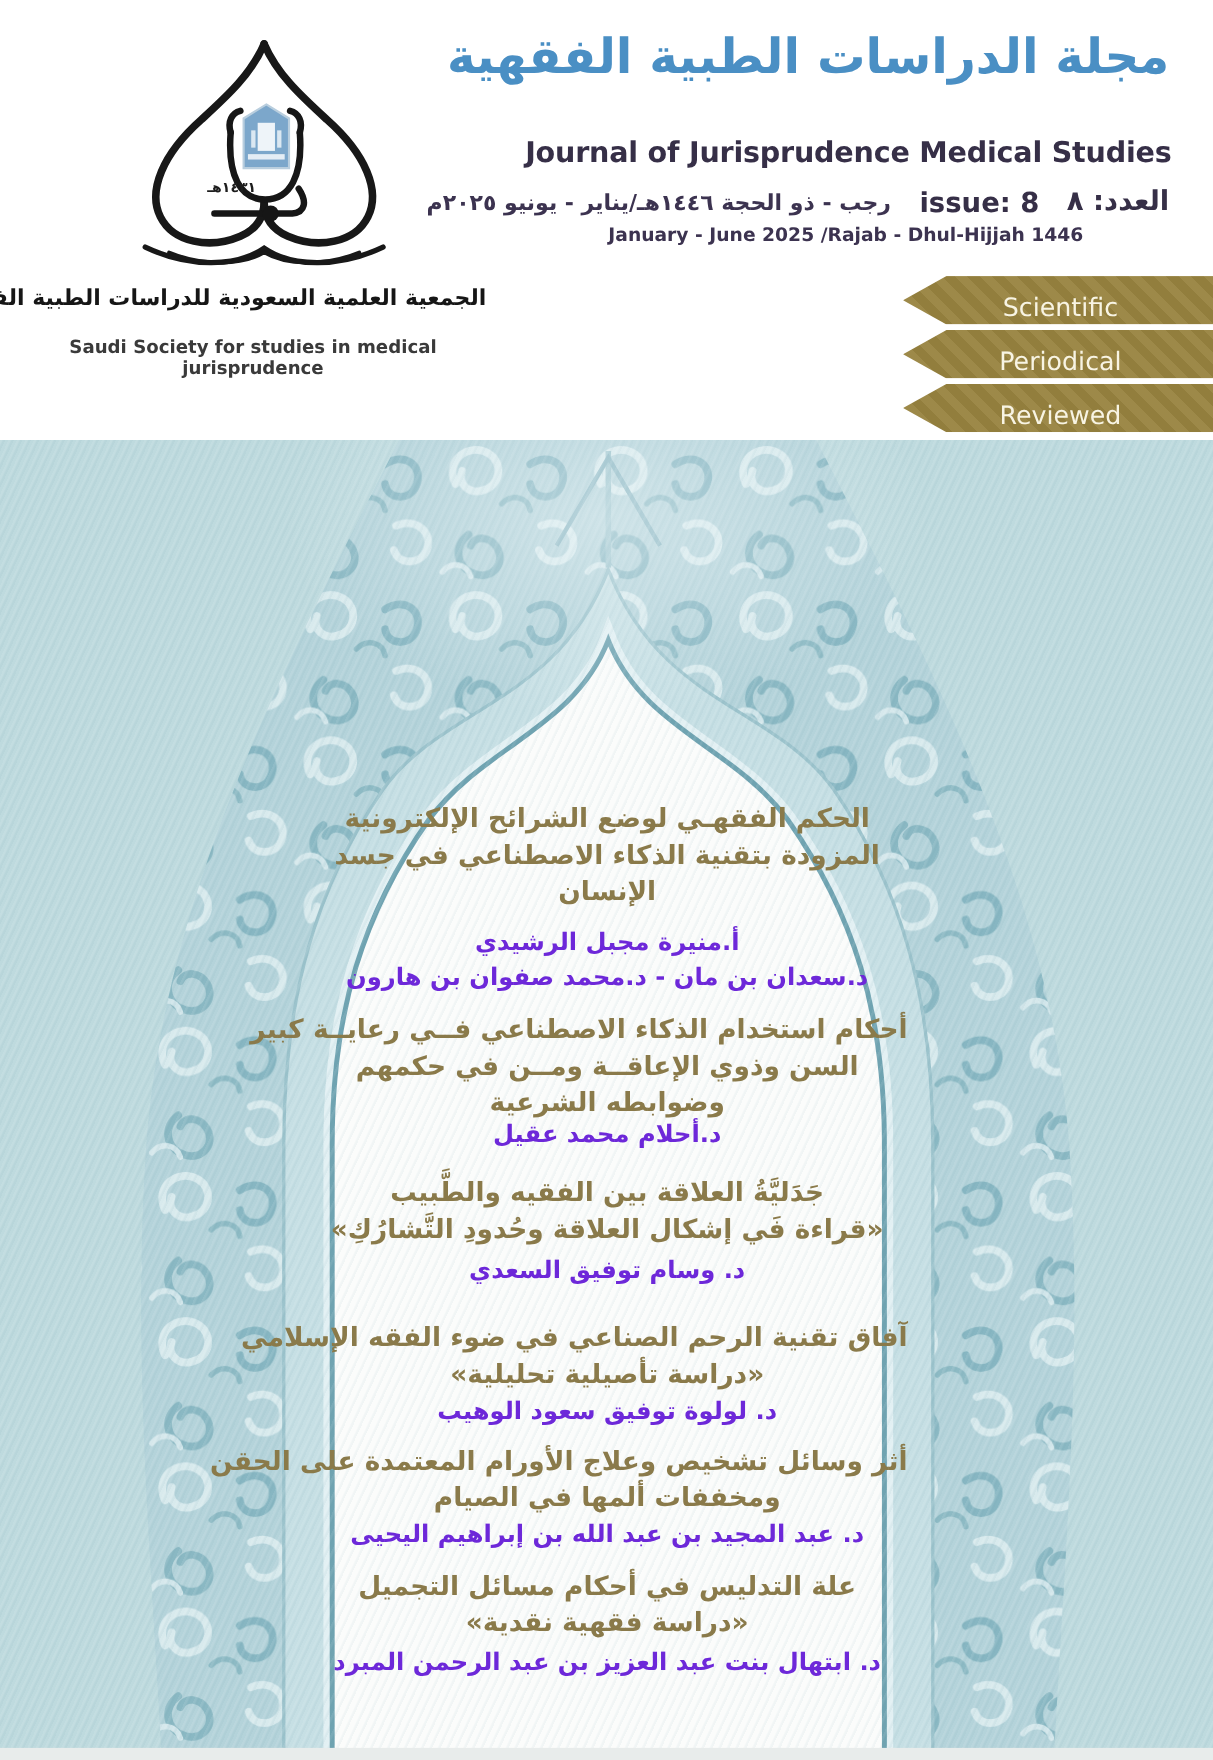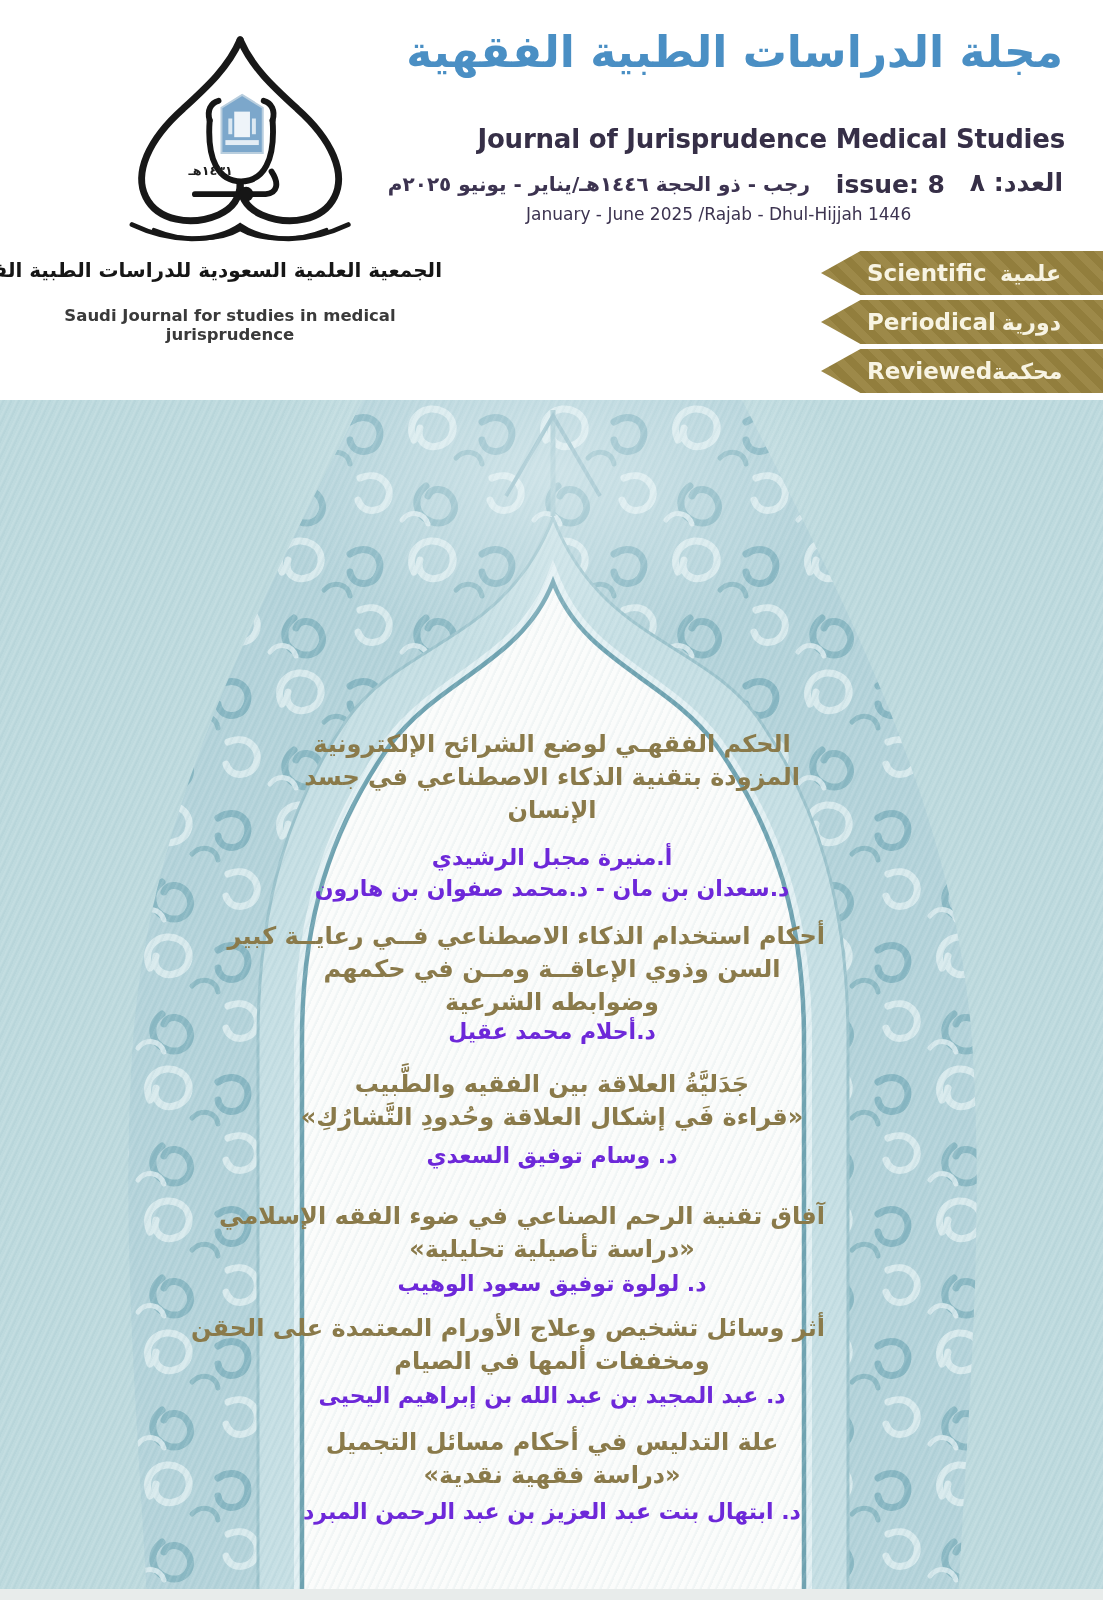--- a/index.html
+++ b/index.html
@@ -13,40 +13,40 @@
     direction:rtl;font-size:44px;font-weight:700;color:#4a8fc4;white-space:nowrap;
     letter-spacing:1px;
   }
   .en-title{
     position:absolute;top:124px;right:38px;text-align:left;white-space:nowrap;
     font-size:26px;font-weight:800;color:#362f47;letter-spacing:-0.2px;
   }
   .issue-ar{position:absolute;top:168px;right:40px;direction:rtl;font-size:25px;font-weight:700;color:#362f47;margin-left:29px;}
   .issue-en{position:absolute;top:170px;right:158px;font-size:25px;font-weight:800;color:#362f47;}
   .date-ar{position:absolute;top:172px;right:293px;direction:rtl;font-size:20px;font-weight:700;color:#3c3350;}
-  .date-en{position:absolute;top:204px;left:526px;font-size:17px;font-weight:400;color:#3c3350;}
+  .date-en{position:absolute;top:204px;left:553px;font-size:17px;font-weight:700;color:#3c3350;}
   
   .logo-svg{position:absolute;top:34px;left:126px;width:244px;height:226px;}
   .soc-ar{
     position:absolute;top:258px;left:18px;width:424px;text-align:center;direction:rtl;
     font-size:20px;font-weight:700;color:#161616;white-space:nowrap;
   }
   .soc-en{
     position:absolute;top:306px;left:18px;width:424px;text-align:center;
     font-size:16.5px;font-weight:700;color:#3a3a3a;
   }
   
   .badge{
     position:absolute;right:0;width:282px;height:44px;box-sizing:border-box;
     background:
       repeating-linear-gradient(45deg, rgba(255,255,255,.05) 0 8px, rgba(0,0,0,.04) 8px 16px),
       #98833f;
     clip-path:polygon(0 50%, 14% 0, 100% 0, 100% 100%, 14% 100%);
     color:#f8f4e3;display:flex;align-items:center;justify-content:space-between;
-    padding:0 42px 0 46px;font-weight:700;
+    padding:16px 42px 0 46px;font-weight:400;flex-direction:column;
   }
   .badge .en{font-size:23px;}
   .badge .ar{font-size:22px;direction:rtl;}
   .b1{top:251px}.b2{top:300px}.b3{top:349px}
   
   .photo{position:absolute;top:400px;left:0;width:1103px;height:1200px;background:#bedade;}
   .photo svg{position:absolute;top:0;left:0;}
   .photo::after{
     content:"";position:absolute;inset:0;pointer-events:none;
     background:
@@ -93,21 +93,21 @@
     <g>
       <path d="M114 62 L135 75 L135 121 L93 121 L93 75 Z" fill="#7ca7cb" stroke="#b9cede" stroke-width="2"></path>
       <rect x="106" y="79" width="16" height="26" fill="#eef4f9"></rect>
       <rect x="97" y="108" width="34" height="5" fill="#e4edf5"></rect>
       <rect x="100" y="86" width="4" height="16" fill="#dbe8f2"></rect>
       <rect x="124" y="86" width="4" height="16" fill="#dbe8f2"></rect>
     </g>
     <text x="82" y="143" font-size="13" font-weight="bold" fill="#1d1d1d" text-anchor="middle">١٤٣١هـ</text>
   </svg>
   <div class="soc-ar">الجمعية العلمية السعودية للدراسات الطبية الفقهية</div>
-  <div class="soc-en">Saudi Journal for studies in medical jurisprudence</div>
+  <div class="soc-en">Saudi Society for studies in medical jurisprudence</div>
 
   <div class="cal-title">مجلة الدراسات الطبية الفقهية</div>
   <div class="en-title">Journal of Jurisprudence Medical Studies</div>
   <div class="issue-ar">العدد: ٨</div>
   <div class="issue-en">issue: 8</div>
   <div class="date-ar">رجب - ذو الحجة ١٤٤٦هـ/يناير - يونيو ٢٠٢٥م</div>
   <div class="date-en">January - June 2025 /Rajab - Dhul-Hijjah 1446</div>
 
   <div class="badge b1">
     <span class="en">Scientific</span>

